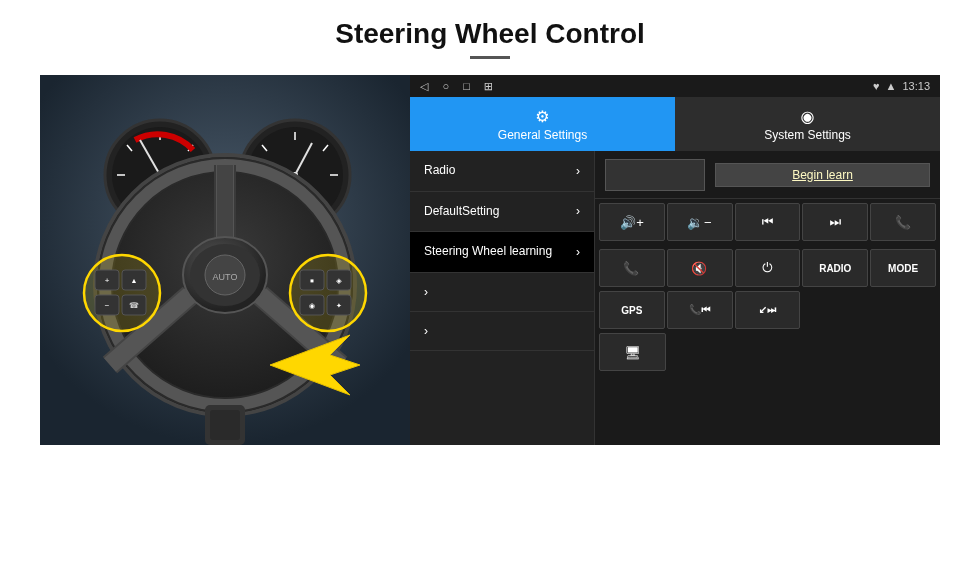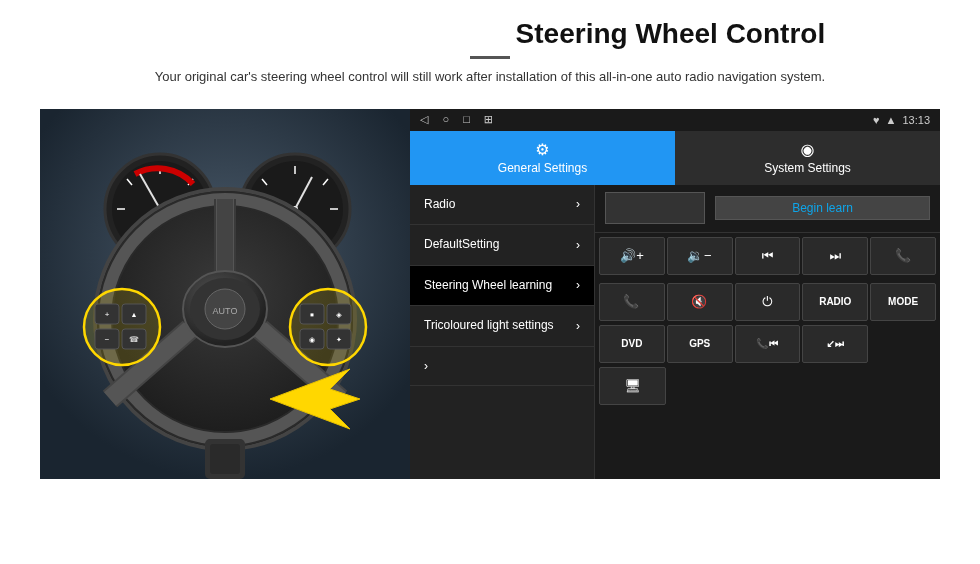--- a/index.html
+++ b/index.html
@@ -200,26 +200,27 @@
       background: #333;
       border: 1px solid #555;
       margin-right: 10px;
     }
 
     .begin-learn-btn {
       flex: 1;
       height: 24px;
       background: #444;
       border: 1px solid #555;
-      color: #0ea5e9;
+      color: #fef9c3;
       font-size: 12px;
       display: flex;
       align-items: center;
       justify-content: center;
       cursor: pointer;
+      text-decoration: underline;
     }
 
     .control-grid {
       display: grid;
       grid-template-columns: repeat(5, 1fr);
       gap: 2px;
       padding: 4px;
     }
 
     .ctrl-btn {
@@ -262,21 +263,20 @@
     }
   </style>
 </head>
 <body>
 
 <div class="page-container">
 
   <div class="title-section">
     <h1 class="main-title">Steering Wheel Control</h1>
     <div class="title-divider"></div>
-    <p class="subtitle">Your original car's steering wheel control will still work after installation of this all-in-one auto radio navigation system.</p>
   </div>
 
   <div class="content-area">
 
     <div class="steering-image">
       <svg width="370" height="370" viewBox="0 0 370 370" xmlns="http://www.w3.org/2000/svg">
 
         <defs>
           <radialGradient id="bgGrad" cx="50%" cy="40%" r="60%">
             <stop offset="0%" stop-color="#4a5a6a"></stop>
@@ -416,21 +416,20 @@
             <span class="menu-item-text">DefaultSetting</span>
             <span class="chevron">›</span>
           </div>
 
           <div class="menu-item active">
             <span class="menu-item-text">Steering Wheel learning</span>
             <span class="chevron">›</span>
           </div>
 
           <div class="menu-item inactive">
-            <span class="menu-item-text">Tricoloured light settings</span>
             <span class="chevron">›</span>
           </div>
 
           <div class="menu-item inactive">
             <span class="chevron">›</span>
           </div>
 
         </div>
 
         <div class="controls-panel">
@@ -470,23 +469,20 @@
             </div>
             <div class="ctrl-btn text-btn">
               <span>RADIO</span>
             </div>
             <div class="ctrl-btn text-btn">
               <span>MODE</span>
             </div>
           </div>
 
           <div class="bottom-row">
-            <div class="bottom-btn">
-              <span>DVD</span>
-            </div>
             <div class="bottom-btn">
               <span>GPS</span>
             </div>
             <div class="bottom-btn">
               <span>📞⏮</span>
             </div>
             <div class="bottom-btn">
               <span>↙⏭</span>
             </div>
           </div>

